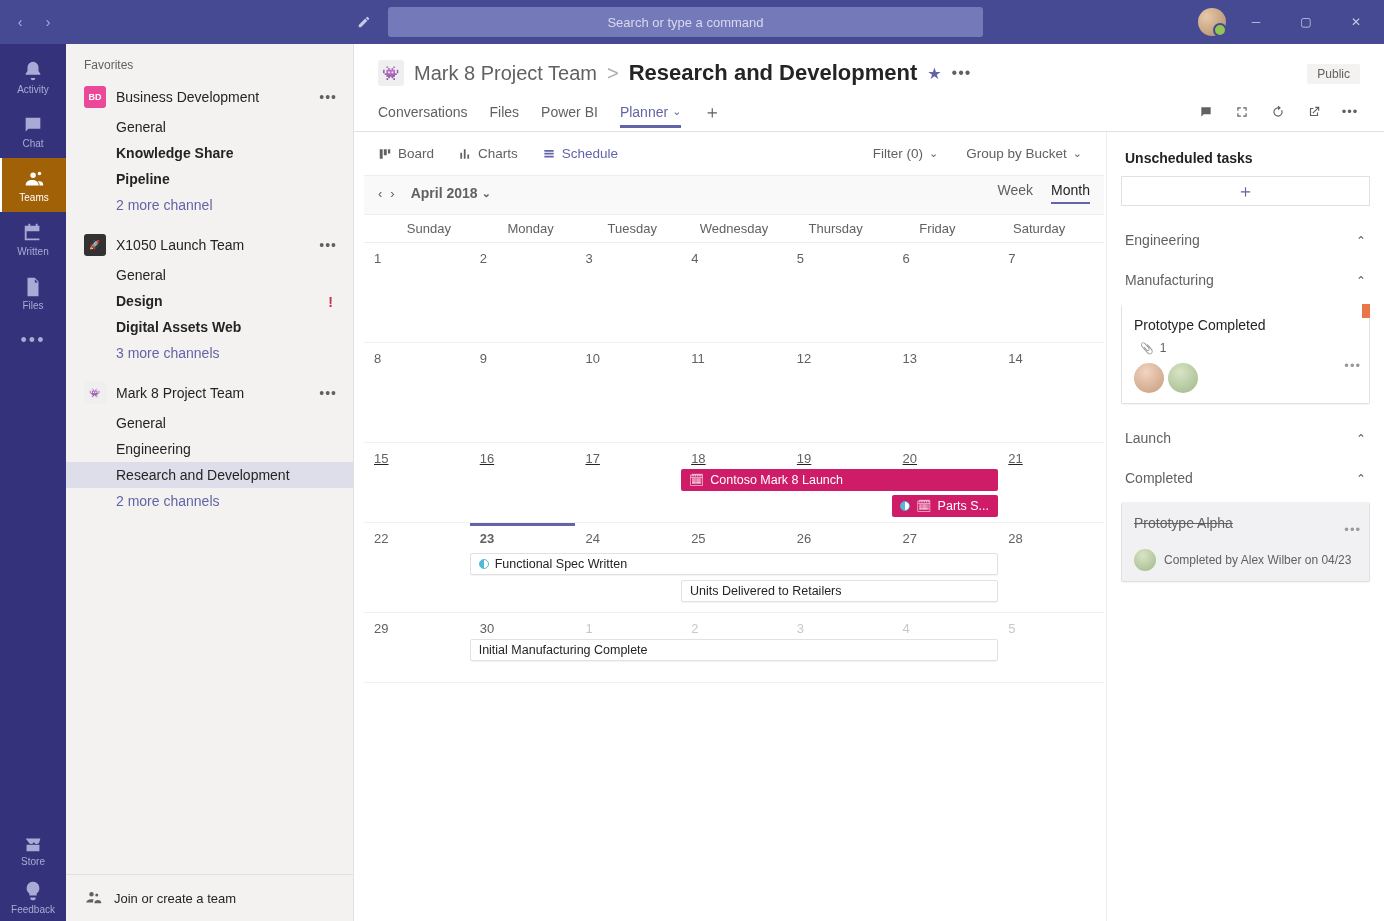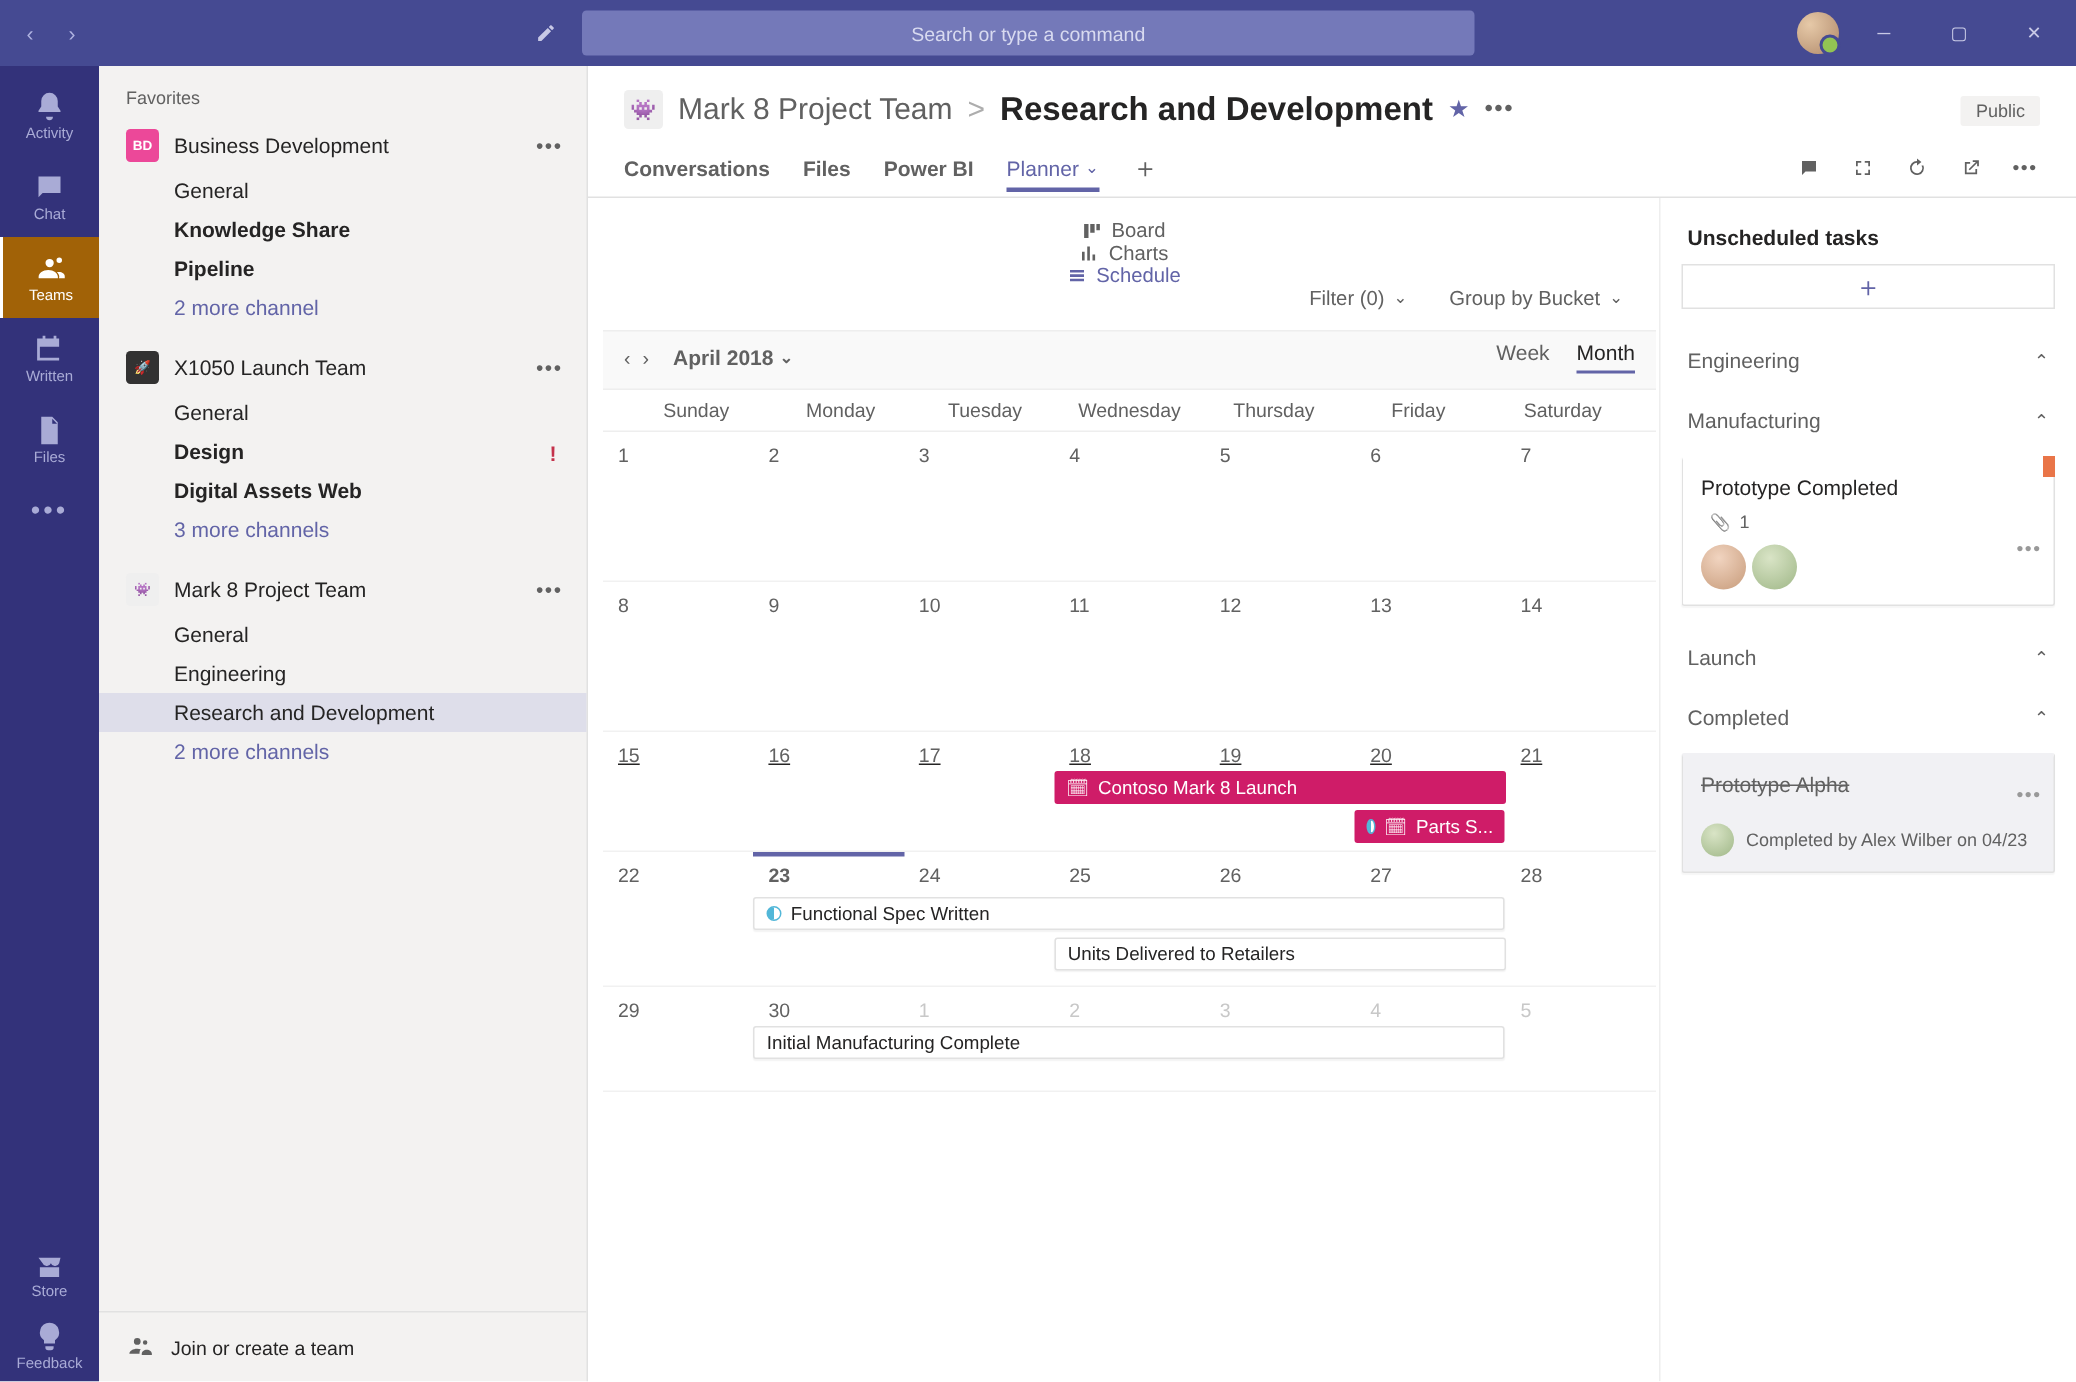--- a/index.html
+++ b/index.html
@@ -22,21 +22,21 @@
 .apprail { background:#2f2f69; }
 .apprail { background: #33327a; }
 .apprail { background:#3b3a6b; }
 .apprail { background:#33327a; }
 .apprail .ritem { width:66px; height:54px; display:flex; flex-direction:column; align-items:center; justify-content:center; color:#a9abd6; font-size:10px; gap:2px; cursor:pointer; }
 .apprail .ritem.active { background:#a16207; color:#fff; border-left:2px solid #fff; }
 .apprail .ritem svg { width:22px; height:22px; fill:currentColor; }
 .apprail .spacer { flex:1; }
 .apprail .bottom .ritem { height:48px; }
 
-.sidebar { width: 326px; border-right:1px solid #e1e1e1; background:#f3f2f1; display:flex; flex-direction:column; }
+.sidebar { width: 288px; border-right:1px solid #e1e1e1; background:#f3f2f1; display:flex; flex-direction:column; }
 .sidebar .heading { padding: 14px 18px 8px; font-size:12px; color:#616161; }
 .team-block { }
 .team-row { display:flex; align-items:center; padding:6px 10px 6px 18px; gap:10px; cursor:pointer; }
 .team-row .ticon { width:22px; height:22px; border-radius:3px; display:flex;align-items:center;justify-content:center; font-size:9px; color:#fff; font-weight:600;}
 .team-row .tname { flex:1; font-size:14px; color:#252424; }
 .team-row .more { color:#616161; letter-spacing:1px; font-size:14px; padding:0 6px; }
 .channel { padding:5px 18px 5px 50px; font-size:14px; color:#252424; cursor:pointer; position:relative;}
 .channel.bold { font-weight:600; }
 .channel.selected { background:#dedeea; }
 .channel.link { color:#6264a7; }
@@ -49,29 +49,29 @@
 .breadcrumb-row .teamicon { width:26px; height:26px; border-radius:3px; background:#efefef; display:flex;align-items:center;justify-content:center; font-size:14px;}
 .breadcrumb-row .bc { font-size:20px; color:#616161; }
 .breadcrumb-row .bc.name { font-size:22px; font-weight:700; color:#252424; }
 .breadcrumb-row .sep { color:#adadad; font-size:20px; }
 .breadcrumb-row .star { color:#6264a7; font-size:16px; cursor:pointer;}
 .breadcrumb-row .dots { color:#616161; cursor:pointer; font-size:16px; letter-spacing:1px;}
 .breadcrumb-row .right { margin-left:auto; }
 .public-badge { font-size:12px; color:#616161; background:#f3f2f1; padding:3px 10px; border-radius:2px; }
 
 .tabs-row { display:flex; align-items:center; padding:0 24px; border-bottom:1px solid #e1e1e1; gap:22px; height:40px; }
-.tabs-row .tab { font-size:14px; color:#616161; padding:8px 0; cursor:pointer; display:flex; align-items:center; gap:4px;font-weight:bold;}
+.tabs-row .tab { font-size:14px; color:#616161; padding:8px 0; cursor:pointer; display:flex; align-items:center; gap:4px;}
 .tabs-row .tab.active { color:#6264a7; border-bottom:3px solid #6264a7; font-weight:400; padding-bottom:5px;}
 .tabs-row .addtab { color:#616161; font-size:18px; cursor:pointer; }
 .tabs-row .tabright { margin-left:auto; display:flex; gap:16px; color:#616161; }
 .tabs-row .tabright span { cursor:pointer; display:inline-flex; width:20px; height:20px; align-items:center; justify-content:center;}
 
 .planner { flex:1; display:flex; overflow:hidden; }
 .planner-main { flex:1; display:flex; flex-direction:column; padding:0 0 0 0; }
-.view-row { display:flex; align-items:center; padding:14px 24px; font-size:13.5px; color:#616161;flex-direction:column; }
+.view-row { display:flex; align-items:center; padding:14px 24px; gap:24px; font-size:13.5px; color:#616161; }
 .view-row .vitem { display:flex; align-items:center; gap:6px; cursor:pointer; }
 .view-row .vitem.active { color:#6264a7; }
 .view-row .right { margin-left:auto; display:flex; gap:28px; align-items:center; }
 .view-row .right .drop { display:flex; align-items:center; gap:6px; cursor:pointer; }
 .chev { font-size:11px; }
 
 .cal-header { display:flex; align-items:center; padding:6px 14px 10px 14px; background:#f9f9f9; border-top:1px solid #eee; border-bottom:1px solid #eee; margin: 0 2px 0 10px;}
 .cal-header .navc { display:flex; gap:8px; align-items:center; color:#616161; }
 .cal-header .navc span { cursor:pointer; }
 .cal-header .month { font-size:14px; font-weight:600; margin-left:8px; display:flex; align-items:center; gap:4px;}

